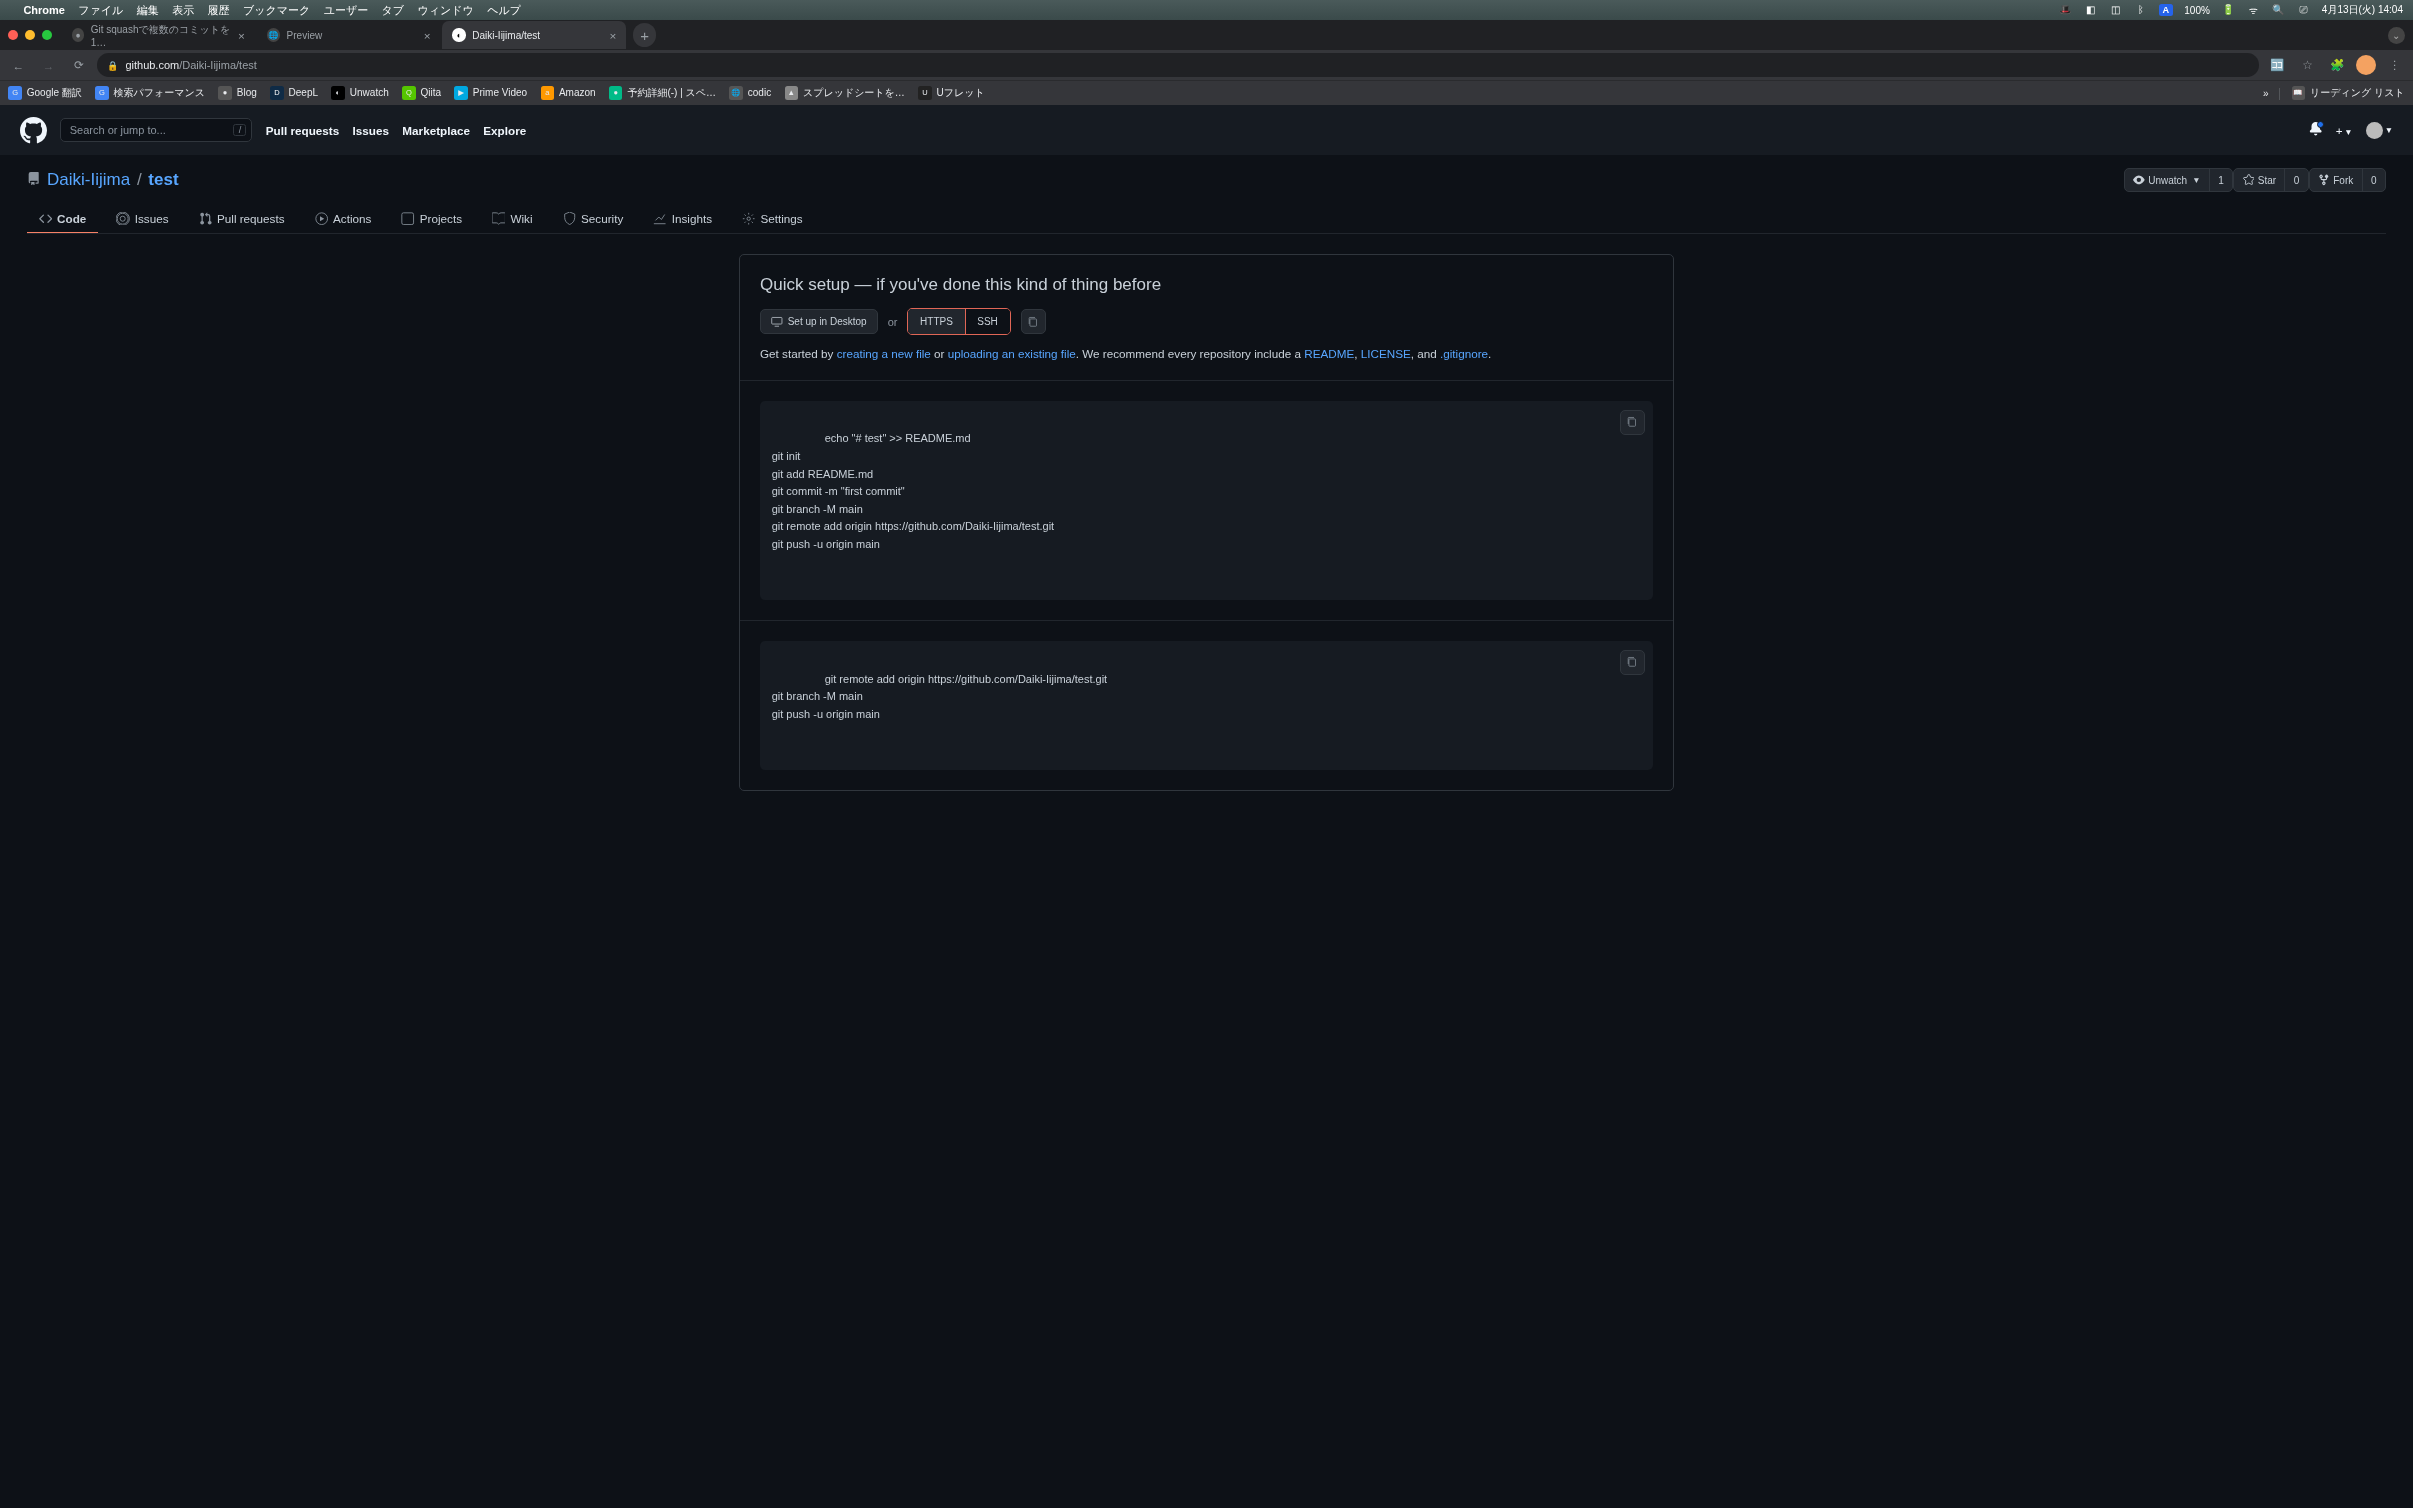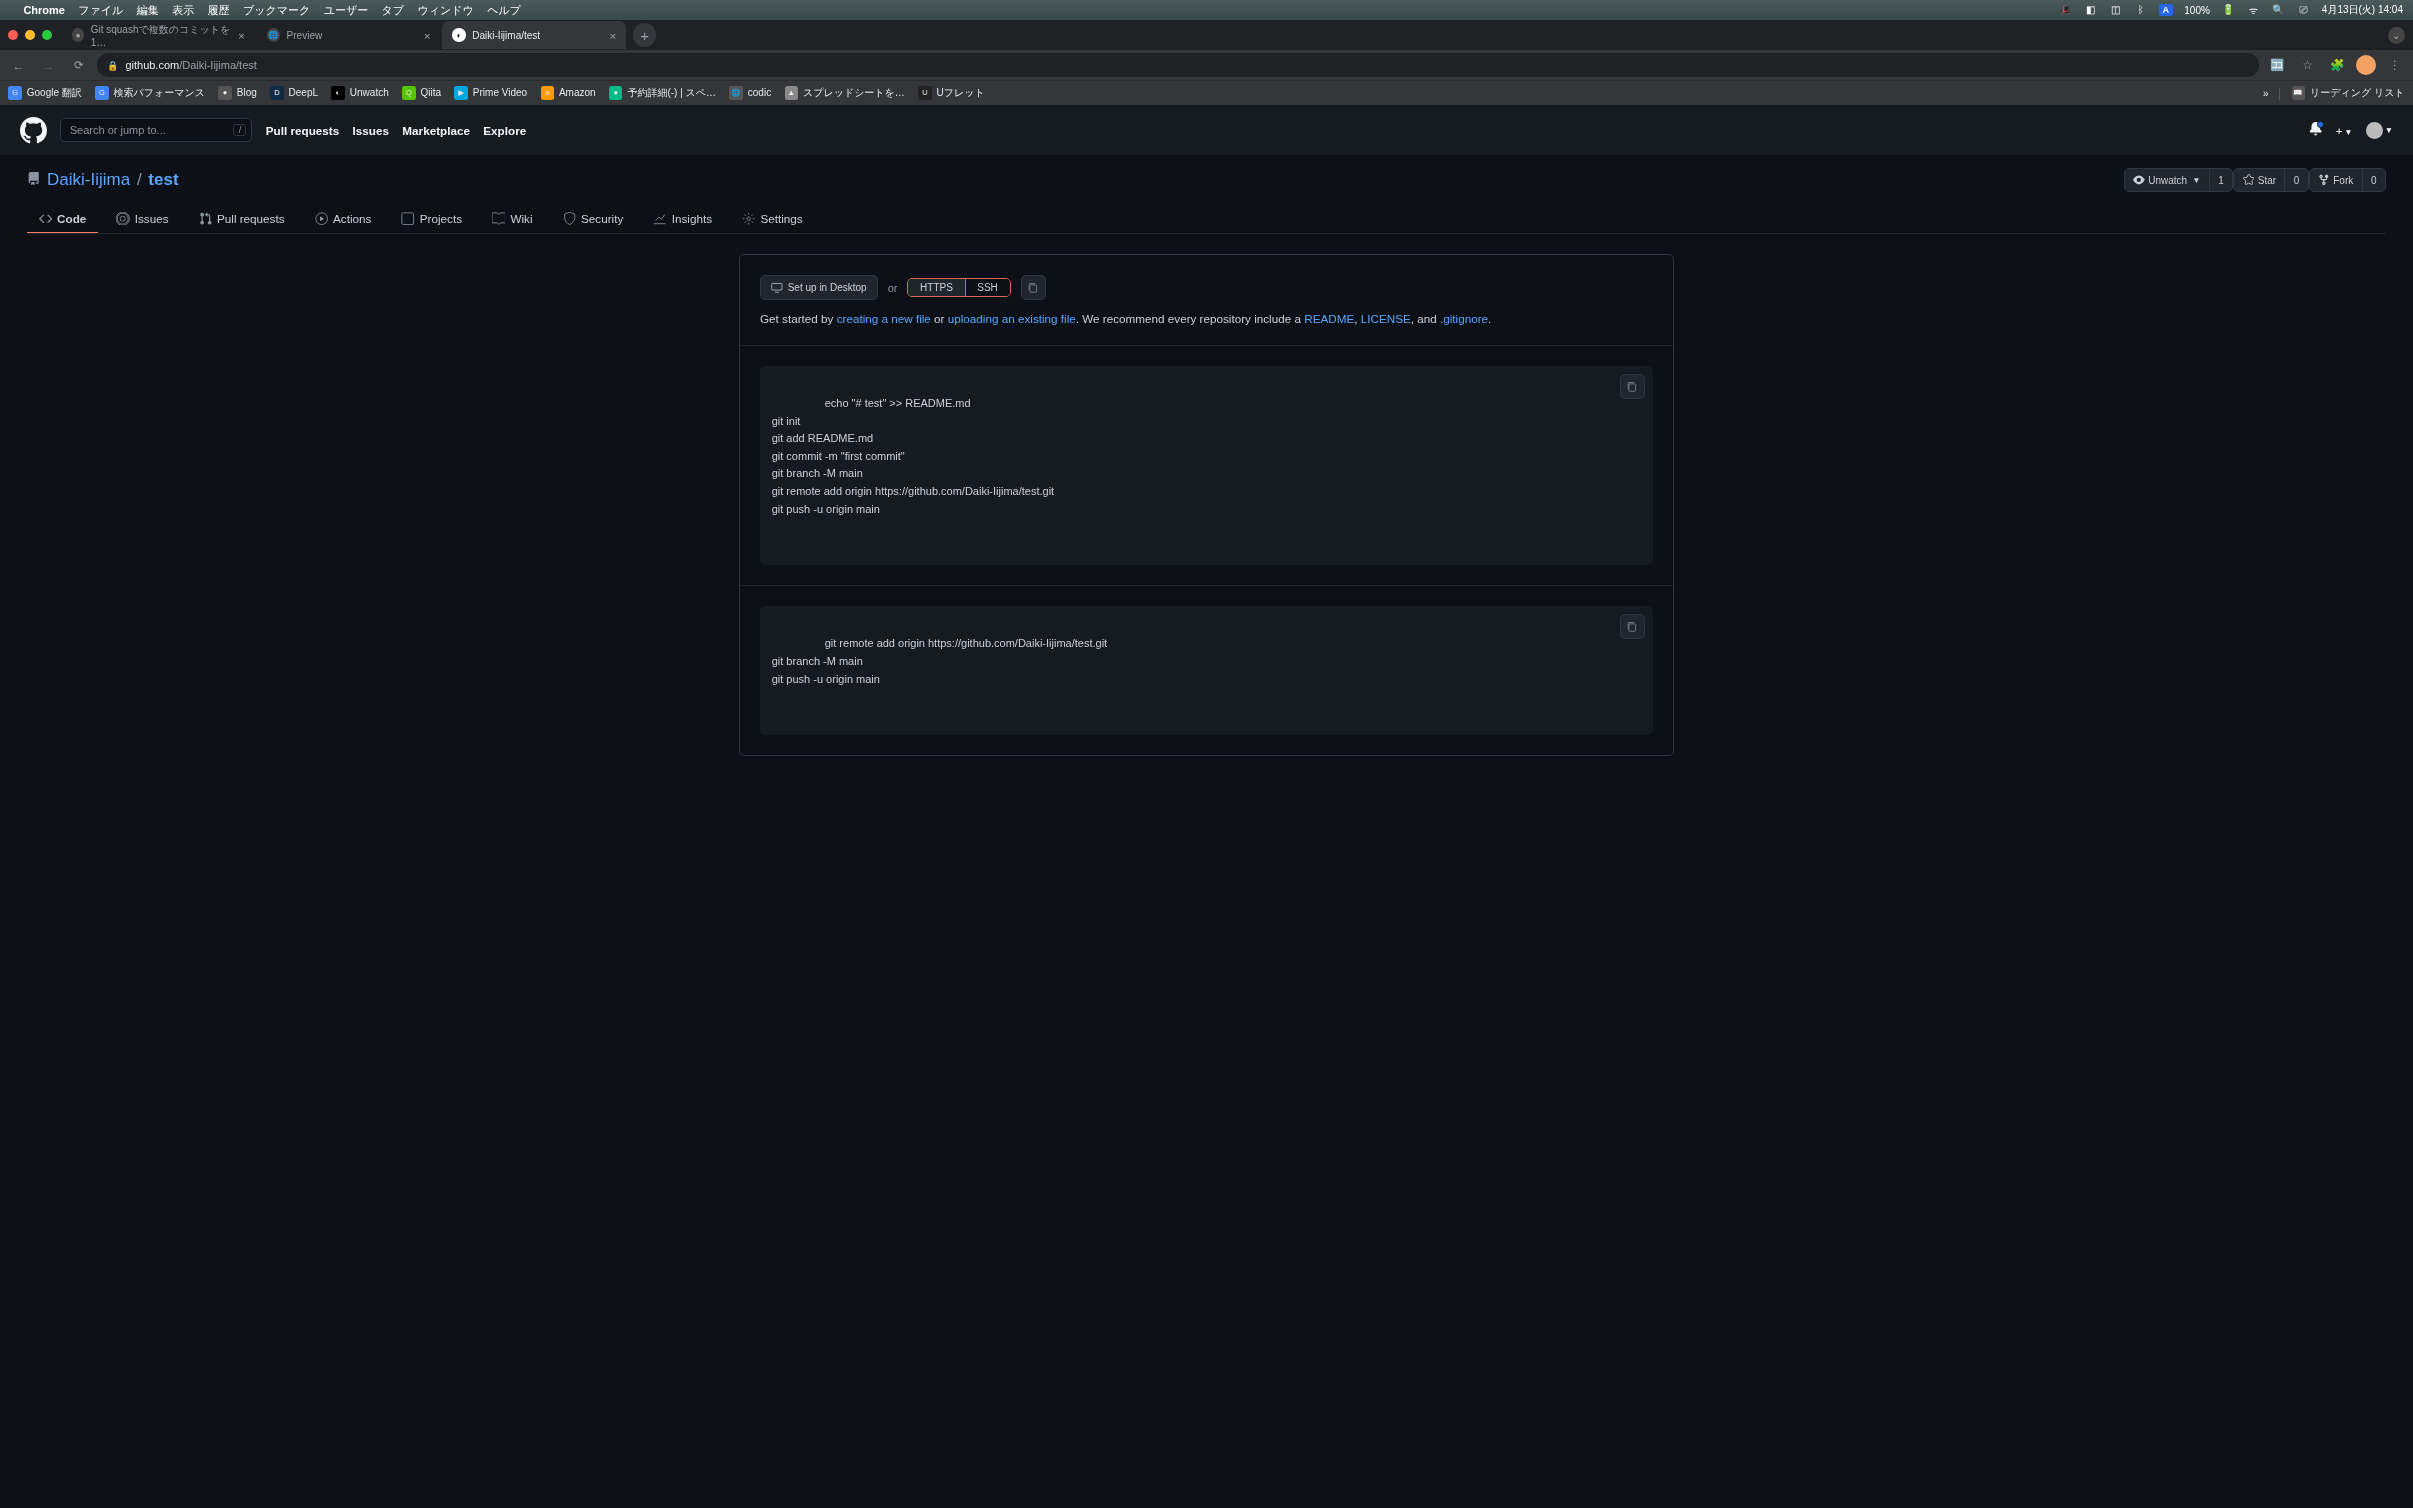--- a/index.html
+++ b/index.html
@@ -74,21 +74,21 @@
 
 .main{max-width:989px;margin:20px auto 0;padding:0 27px}
 .box{border:0.8px solid #30363d;border-radius:5px}
 .boxsec{padding:20px;border-bottom:0.8px solid #21262d}
 .boxsec:last-child{border-bottom:none}
 .boxsec h3{font-size:17px;font-weight:400;margin-bottom:13.4px;color:#c9d1d9}
 .qsrow{display:flex;align-items:center;gap:10px}
 .btn-sm{height:25px;padding:0 10px;background:#21262d;border:0.8px solid #30363d;border-radius:5px;color:#c9d1d9;font-size:10px;display:flex;align-items:center;gap:5px}
 .or{color:#8b949e;font-size:11px}
 .proto{display:flex;border:0.8px solid #e06656;border-radius:5px;overflow:hidden}
-.proto button{height:17px;padding:0 11.7px;background:#0d1117;color:#c9d1d9;border:none;font-size:10px}
+.proto button{height:25px;padding:0 11.7px;background:#0d1117;color:#c9d1d9;border:none;font-size:10px}
 .proto button.sel{background:#21262d;border-right:0.8px solid #e06656}
 .urlbox{flex:1;height:25px;border:0.8px solid #e06656;border-radius:5px;background:#0d1117;display:flex;align-items:center;padding:0 8.4px;color:#c9d1d9;font-family:ui-monospace,monospace;font-size:11px}
 .copybtn{width:25px;height:25px;background:#21262d;border:0.8px solid #30363d;border-radius:5px;display:flex;align-items:center;justify-content:center;color:#8b949e}
 .helptext{margin-top:11.7px;font-size:11.7px;color:#c9d1d9}
 .helptext a{color:#58a6ff;text-decoration:none}
 .codeblock{background:#161b22;border-radius:5px;padding:11.7px;font-family:ui-monospace,SFMono-Regular,monospace;font-size:11px;line-height:1.6;color:#c9d1d9;white-space:pre;position:relative}
 .codeblock .copy{position:absolute;top:8.4px;right:8.4px}
 
 svg{fill:currentColor}
 </style>
@@ -368,20 +368,21 @@
           </svg>
         </span>
         <span>Settings</span>
       </div>
   </div>
 </div>
 
 <div class="main">
   <div class="box">
     <div class="boxsec">
+      <h3>Quick setup — if you've done this kind of thing before</h3>
       <div class="qsrow">
         <button class="btn-sm">
           <svg width="11.7" height="11.7" viewBox="0 0 16 16">
               <rect x="1" y="2" width="14" height="9" rx="1" fill="none" stroke="currentColor"></rect>
               <path d="M5 14h6" stroke="currentColor"></path>
             </svg>
           <span>Set up in Desktop</span>
         </button>
         <span class="or">or</span>
         <div class="proto">

